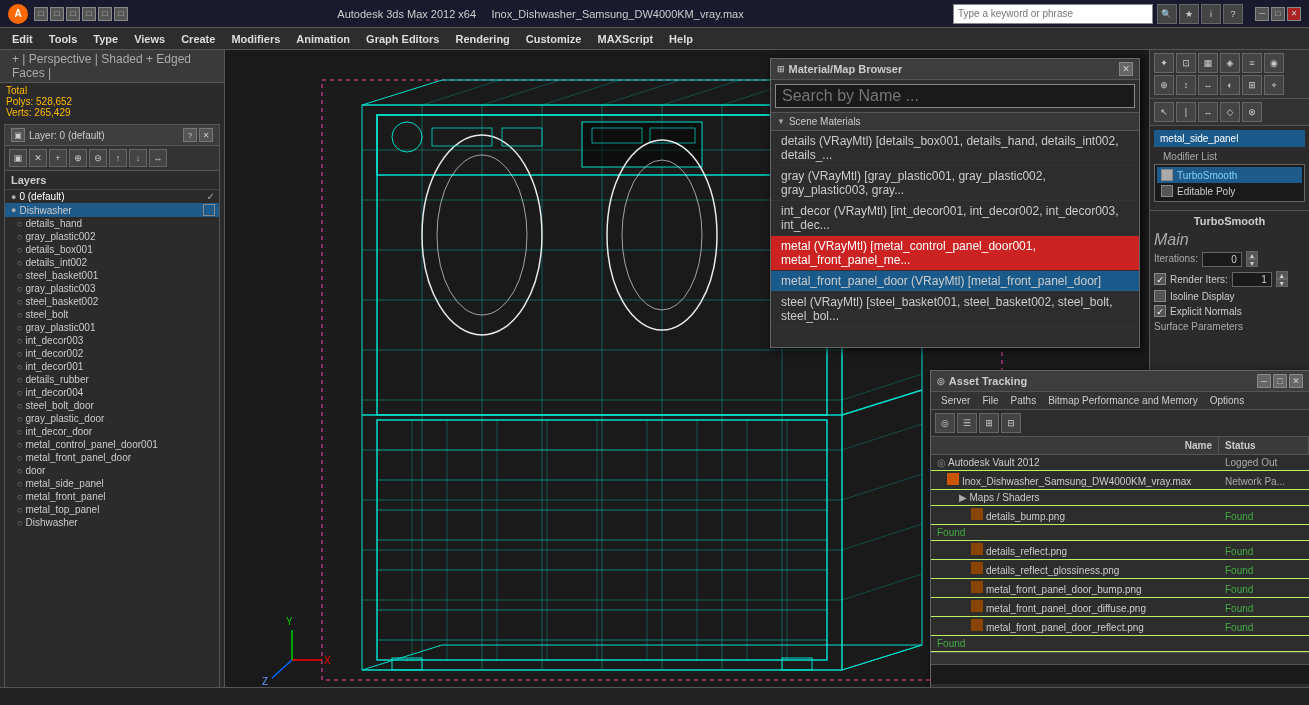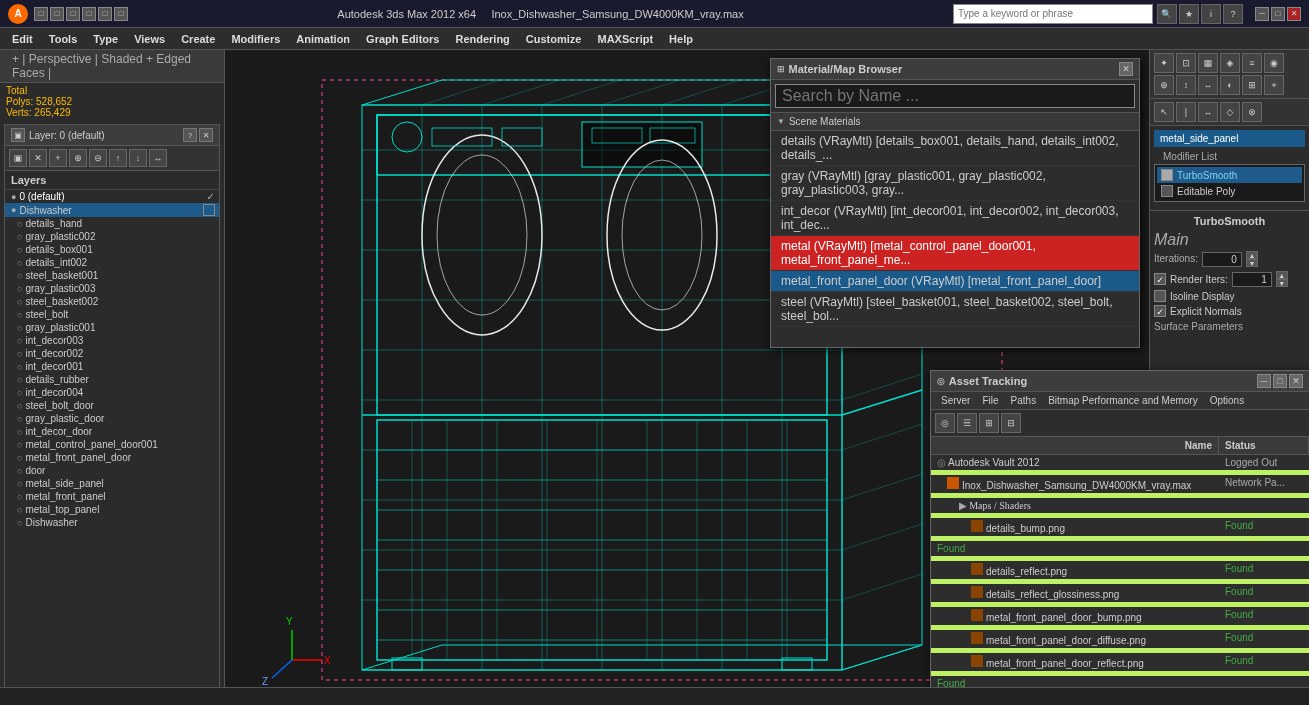--- a/index.html
+++ b/index.html
@@ -211,26 +211,26 @@
     .at-menu { font-size: 10px; color: #ccc; padding: 1px 6px; cursor: pointer; }
     .at-toolbar { display: flex; gap: 2px; padding: 3px 4px; border-bottom: 1px solid #555; }
     .at-btn { width: 20px; height: 20px; background: #444; border: 1px solid #666; display: flex; align-items: center; justify-content: center; font-size: 9px; cursor: pointer; color: #ccc; }
 
     .at-table { width: 100%; overflow: hidden; flex: 1; }
     .at-thead { background: #3a3a3a; display: flex; border-bottom: 1px solid #555; }
     .at-th { padding: 3px 6px; font-size: 10px; color: #ccc; font-weight: bold; border-right: 1px solid #555; }
     .at-th.name-col { flex: 1; text-align: right; }
     .at-th.status-col { width: 90px; }
     .at-tbody { overflow-y: auto; max-height: 240px; }
-    .at-row { display: flex; align-items: flex-start; border-bottom: 5px solid #bef264; }
+    .at-row { display: flex; align-items: flex-end; border-bottom: 1px solid #bef264; }
     .at-cell { padding: 2px 6px; font-size: 10px; color: #ccc; overflow: hidden; text-overflow: ellipsis; white-space: nowrap; }
     .at-cell.name-col { flex: 1; }
     .at-cell.status-col { width: 90px; color: #aaa; }
     .at-indent1 { padding-left: 16px; }
-    .at-indent2 { padding-left: 28px; font-family: Liberation Serif, serif; }
+    .at-indent2 { padding-left: 28px; }
     .at-indent3 { padding-left: 40px; }
     .at-file-icon { width: 12px; height: 12px; background: #cc5500; display: inline-block; margin-right: 3px; }
     .at-img-icon { width: 12px; height: 12px; background: #884400; display: inline-block; margin-right: 3px; }
     .at-scrollbar-h { height: 12px; background: #333; border-top: 1px solid #555; }
 
     .at-footer { height: 20px; background: #1a1a1a; border-top: 1px solid #555; }
 
     
     .status-bar {
       position: fixed;

